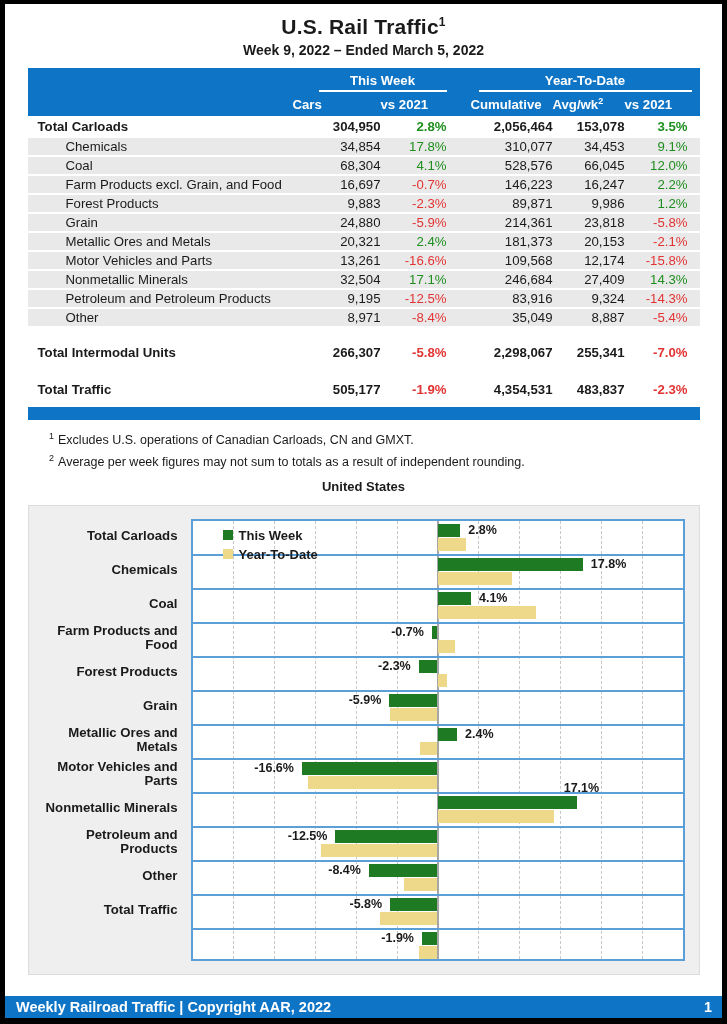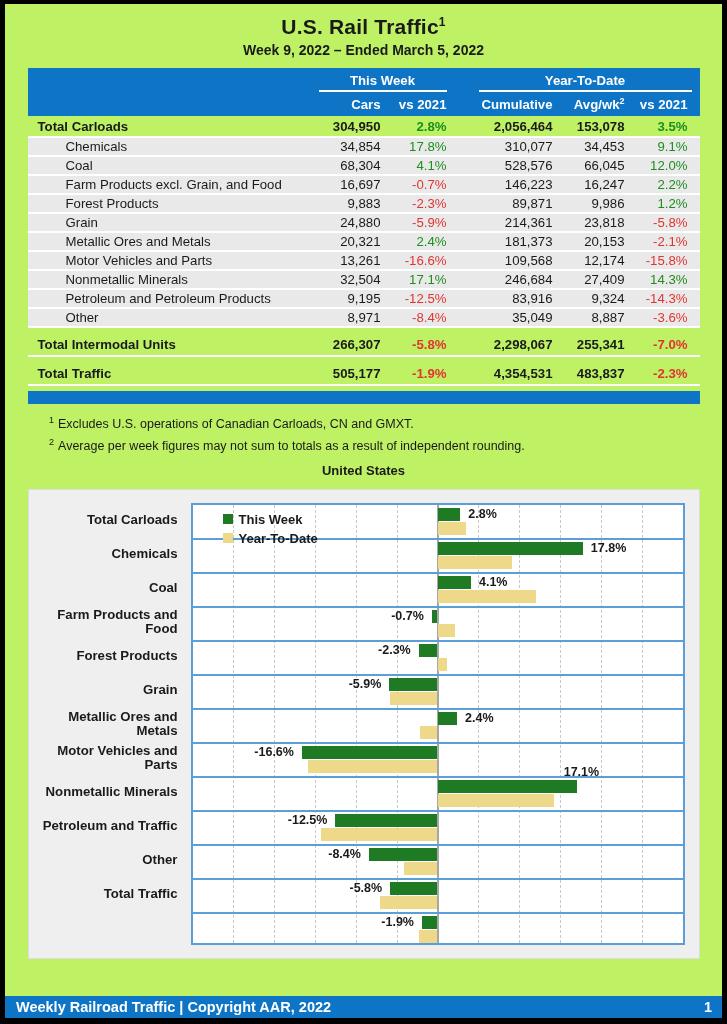--- a/index.html
+++ b/index.html
@@ -5,21 +5,21 @@
   * { box-sizing: border-box; margin: 0; padding: 0; }
   html,body { width: 727px; height: 1024px; }
   body {
     background: #000;
     font-family: "Liberation Sans", "DejaVu Sans", sans-serif;
     color: #1a1a1a;
   }
   .page {
     margin: 4px 5px 6px 5px;
     height: 1014px;
-    background: #bef264;
+    background: #ffffff;
     overflow: hidden;
     display: flex;
     flex-direction: column;
     position: relative;
   }
   
   .page-title { text-align: center; font-size: 21px; font-weight: bold; margin-top: 11px; letter-spacing: .2px; }
   .page-title sup { font-size: 12px; }
   .page-subtitle { text-align: center; font-size: 14px; font-weight: bold; margin-top: 3px; }
 
@@ -29,28 +29,28 @@
     display: grid;
     grid-template-columns: 265px 88px 66px 24px 82px 72px 63px;
     padding-right: 12px;
     align-items: center;
   }
   .thead { background: var(--blue); color: #fff; font-weight: bold; padding: 5px 0 4px; }
   .tier1 .grp { text-align: center; padding-bottom: 2px; border-bottom: 2px solid #fff; }
   .grp-tw  { grid-column: 2 / 4; margin-left: 26px; }
   .grp-ytd { grid-column: 5 / 8; margin-left: 8px; margin-right: -4px; }
   .tier2 { margin-top: 4px; }
-  .tier2 .c-num { text-align: right; }
+  .tier2 .c-num { }
   .tier2 sup { font-size: 9px; }
   .trow { border-bottom: 2px solid #fff; min-height: 19px; }
   .trow .c-label { padding-left: 10px; white-space: nowrap; }
   .trow.commodity { background: var(--rowgray); }
   .trow.commodity .c-label { padding-left: 38px; }
   .trow.total { font-weight: bold; min-height: 22px; }
-  .trow.total.spaced { margin-top: 5px; min-height: 24px; }
+  .trow.total.spaced { margin-top: 13px; min-height: 24px; }
   .trow .c-num { text-align: right; }
   .pct.pos { color: var(--green); }
   .pct.neg { color: var(--red); }
   .blue-bar { height: 13px; background: var(--blue); margin-top: 5px; }
 
   
   .footnotes { margin: 9px 0 0 44px; font-size: 12.5px; line-height: 1.65; }
   .footnotes sup { font-size: 9px; margin-right: 4px; }
 
   
@@ -210,21 +210,21 @@
           <div class="c-num">9,324</div>
           <div class="c-num pct neg">-14.3%</div>
         </div>
         <div class="trow grid-cols commodity">
           <div class="c-label">Other</div>
           <div class="c-num">8,971</div>
           <div class="c-num pct neg">-8.4%</div>
           <div></div>
           <div class="c-num">35,049</div>
           <div class="c-num">8,887</div>
-          <div class="c-num pct neg">-3.6%</div>
+          <div class="c-num pct neg">-5.4%</div>
         </div>
         <div class="trow grid-cols total spaced">
           <div class="c-label">Total Intermodal Units</div>
           <div class="c-num">266,307</div>
           <div class="c-num pct neg">-5.8%</div>
           <div></div>
           <div class="c-num">2,298,067</div>
           <div class="c-num">255,341</div>
           <div class="c-num pct neg">-7.0%</div>
         </div>
@@ -253,21 +253,21 @@
       <div class="cats" id="cats">
           <div class="cat">Total Carloads</div>
           <div class="cat">Chemicals</div>
           <div class="cat">Coal</div>
           <div class="cat">Farm Products and Food</div>
           <div class="cat">Forest Products</div>
           <div class="cat">Grain</div>
           <div class="cat">Metallic Ores and Metals</div>
           <div class="cat">Motor Vehicles and Parts</div>
           <div class="cat">Nonmetallic Minerals</div>
-          <div class="cat">Petroleum and Traffic</div>
+          <div class="cat">Petroleum and Products</div>
           <div class="cat">Other</div>
           <div class="cat">Total Traffic</div>
         </div>
       <div class="plot" id="plot">
         <div class="legend" id="legend">
             <div class="legend-item">
               <span class="swatch" style="background: rgb(30, 122, 35);"></span>
               <span>This Week</span>
             </div>
             <div class="legend-item">

